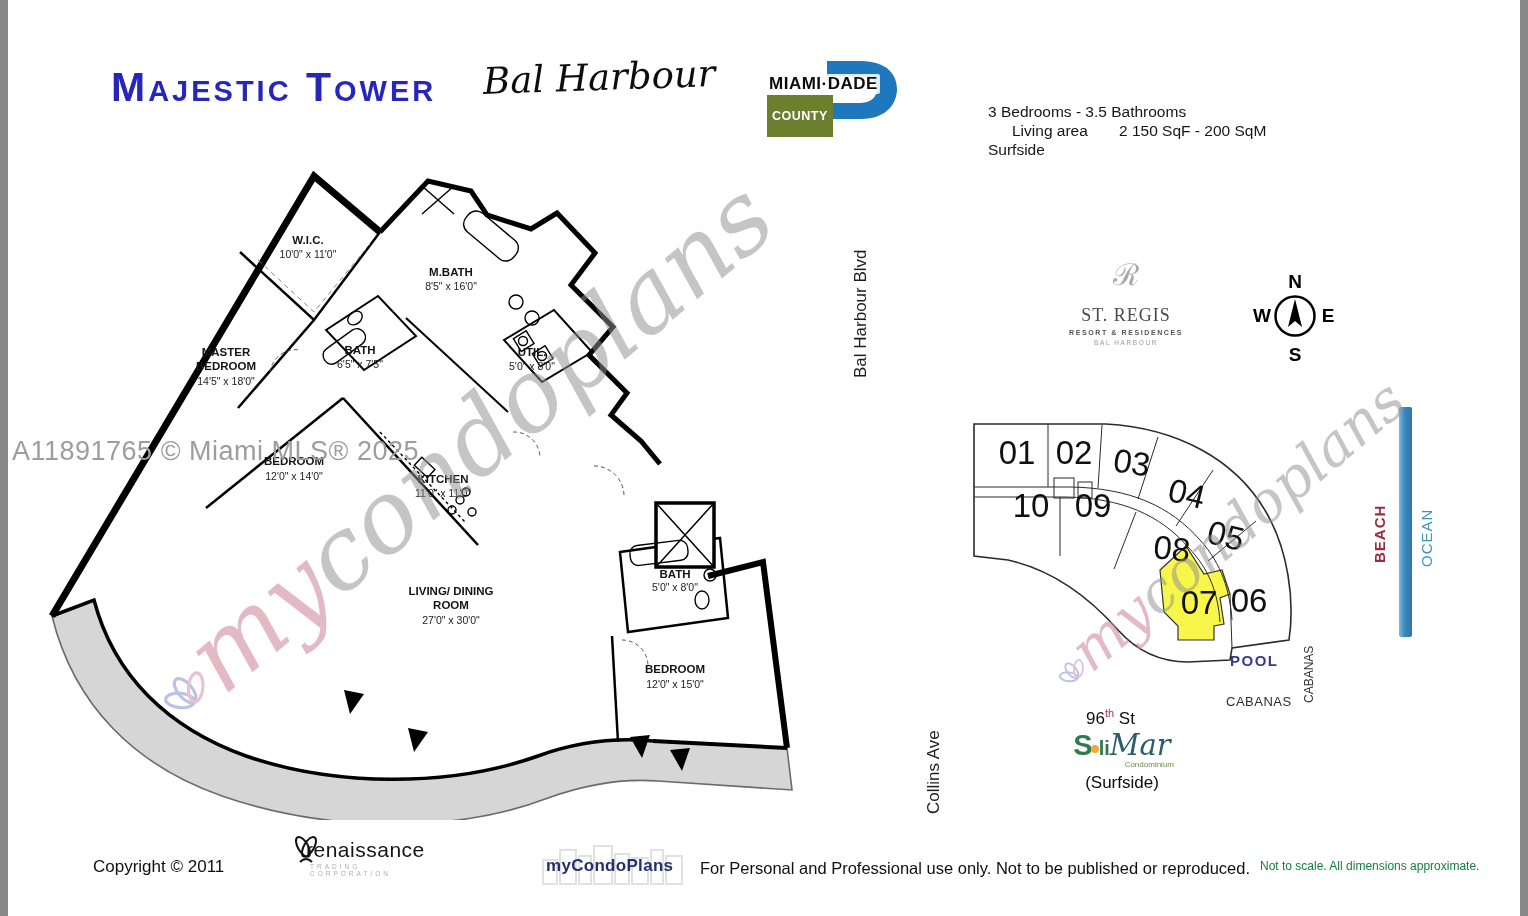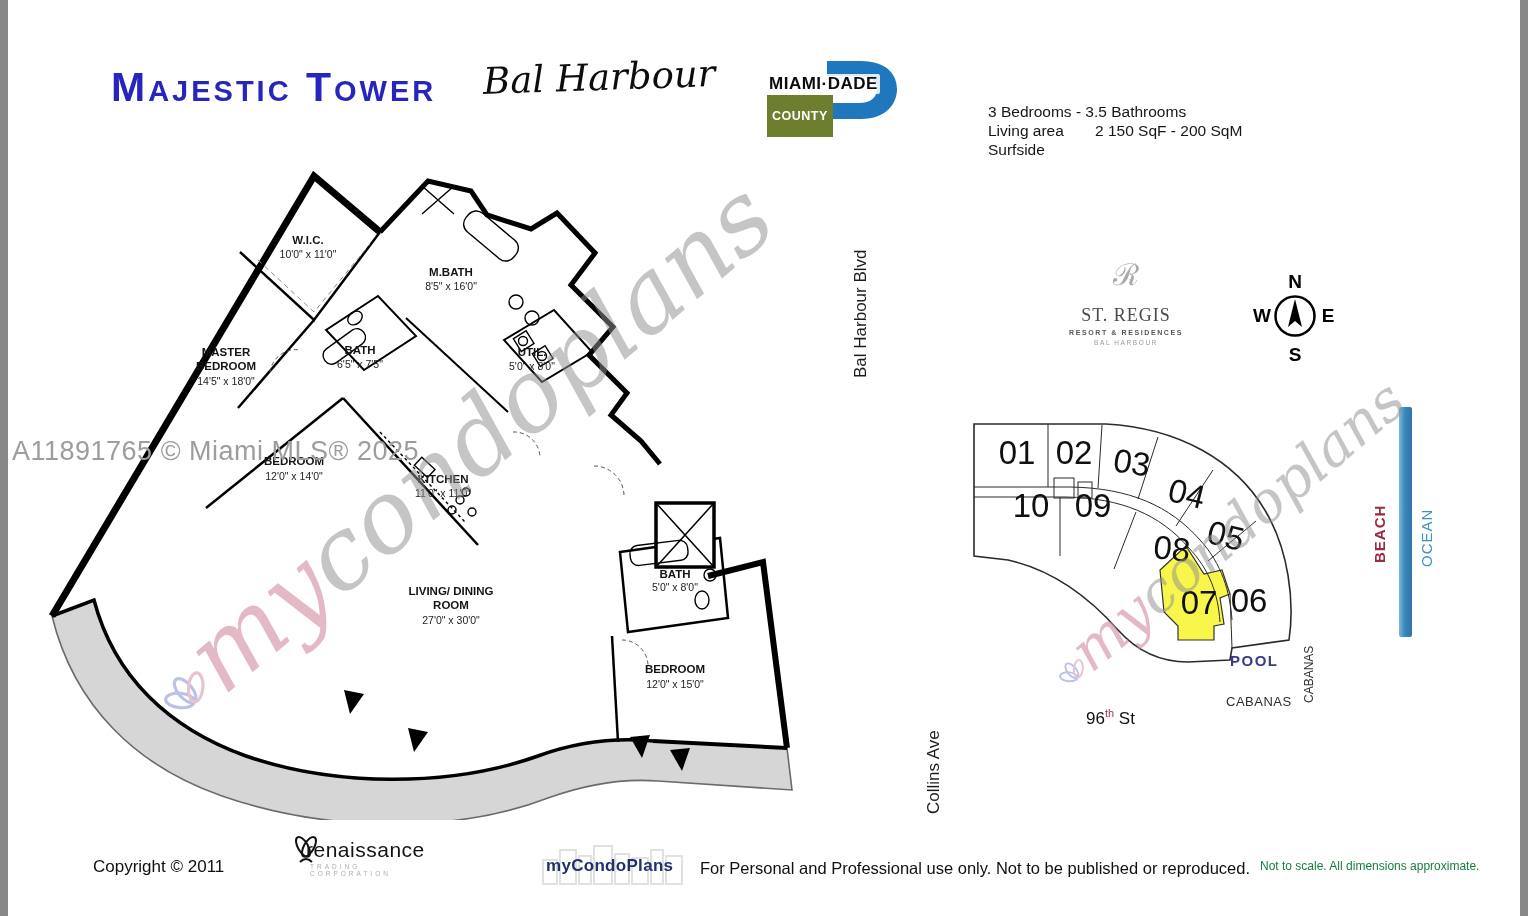--- a/index.html
+++ b/index.html
@@ -28,21 +28,21 @@
     position:absolute;left:2px;top:38px;background:#6b7f2e;color:#fff;
     font-size:12.5px;font-weight:bold;padding:14px 5px;letter-spacing:.5px;z-index:2;
   }
   
   #unit-info{left:980px;top:82px;}
   #line-row{display:flex;align-items:baseline;gap:16px;color:#3a3a3a;}
   #line-title{font-size:31px;font-weight:600;}
   #floors-range{font-size:22px;font-weight:500;color:#444;}
   #unit-details{margin-top:20px;font-size:15.5px;line-height:19px;color:#161616;}
   #living-row{display:flex;}
-  #living-row .lab{width:107px;}
+  #living-row .lab{width:107px;margin-left:24px;}
   
   .rm{font:700 11.5px "Liberation Sans",sans-serif;fill:#141414;text-anchor:middle;}
   .rd{font:400 10.5px "Liberation Sans",sans-serif;fill:#222;text-anchor:middle;}
   .unitnum{font:400 33px "Liberation Sans",sans-serif;fill:#101010;text-anchor:middle;}
   .cmp{font:600 19px "Liberation Sans",sans-serif;fill:#000;text-anchor:middle;}
   
   .vtext{writing-mode:vertical-rl;transform:rotate(180deg);white-space:nowrap;}
   #street-balharbour{left:843px;top:232px;height:146px;font-size:17px;color:#1c1c1c;}
   #street-collins{left:916px;top:686px;height:128px;font-size:17px;color:#1c1c1c;}
   #beach-label{left:1363px;top:477px;height:86px;font-size:15px;font-weight:600;letter-spacing:1px;color:#9b2c3f;}
@@ -261,20 +261,25 @@
   <div id="street-collins" class="abs vtext">Collins Ave</div>
   <div id="beach-label" class="abs vtext">BEACH</div>
   <div id="ocean-bar" class="abs"></div>
   <div id="ocean-label" class="abs vtext">OCEAN</div>
   <div id="cabanas-vert" class="abs vtext">CABANAS</div>
   <div id="pool-label" class="abs">POOL</div>
   <div id="cabanas-label" class="abs">CABANAS</div>
 
   <div id="street96" class="abs"><span>96</span><sup>th</sup><span> St</span></div>
 
+  <div id="solimar" class="abs">
+    <div><span class="s">S</span><span class="dot"></span><span class="li">li</span><span class="mar">Mar</span></div>
+    <div class="sub">Condominium</div>
+    <div class="city">(Surfside)</div>
+  </div>
 
   <div id="wm-mls" class="abs">A11891765 © Miami MLS® 2025</div>
 
   <div id="wm-left" class="abs wm">
     <svg class="trefoil" width="62" height="62" viewBox="0 0 60 60">
       <g fill="none" stroke-width="3" opacity="0.65">
         <ellipse cx="30" cy="24" rx="7" ry="14" stroke="#98a0da" transform="rotate(-45 30 38)"></ellipse>
         <ellipse cx="30" cy="24" rx="7" ry="14" stroke="#98a0da"></ellipse>
         <ellipse cx="30" cy="24" rx="7" ry="14" stroke="#d9a3b6" transform="rotate(45 30 38)"></ellipse>
       </g>

